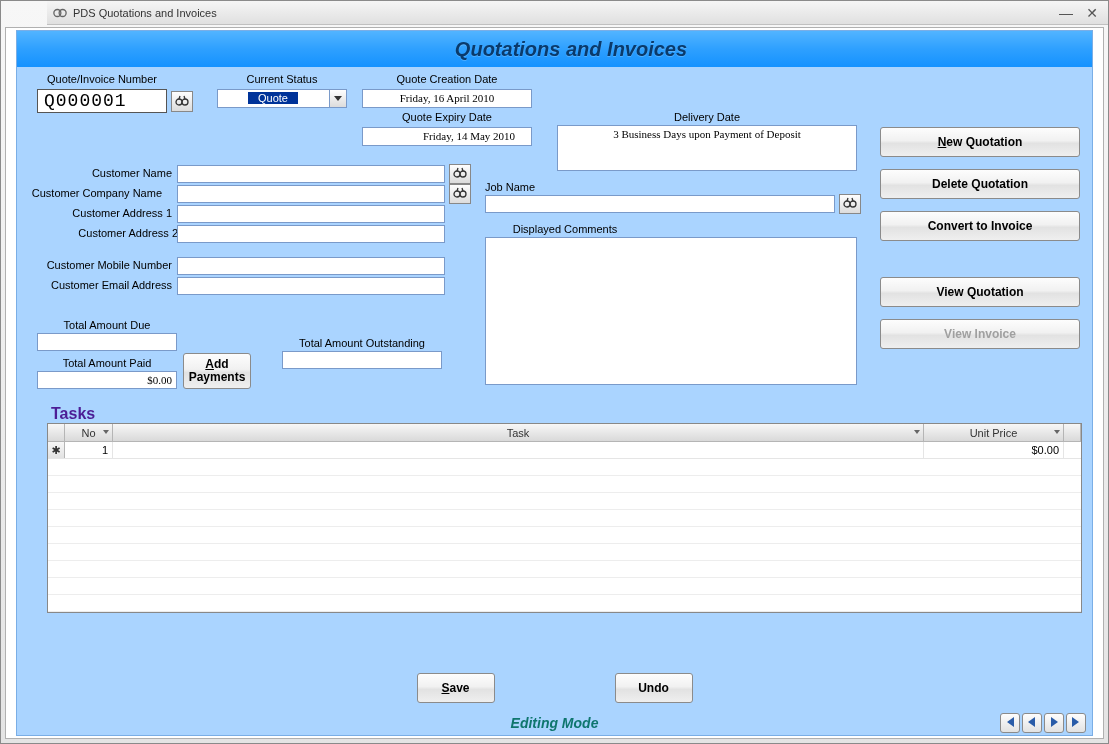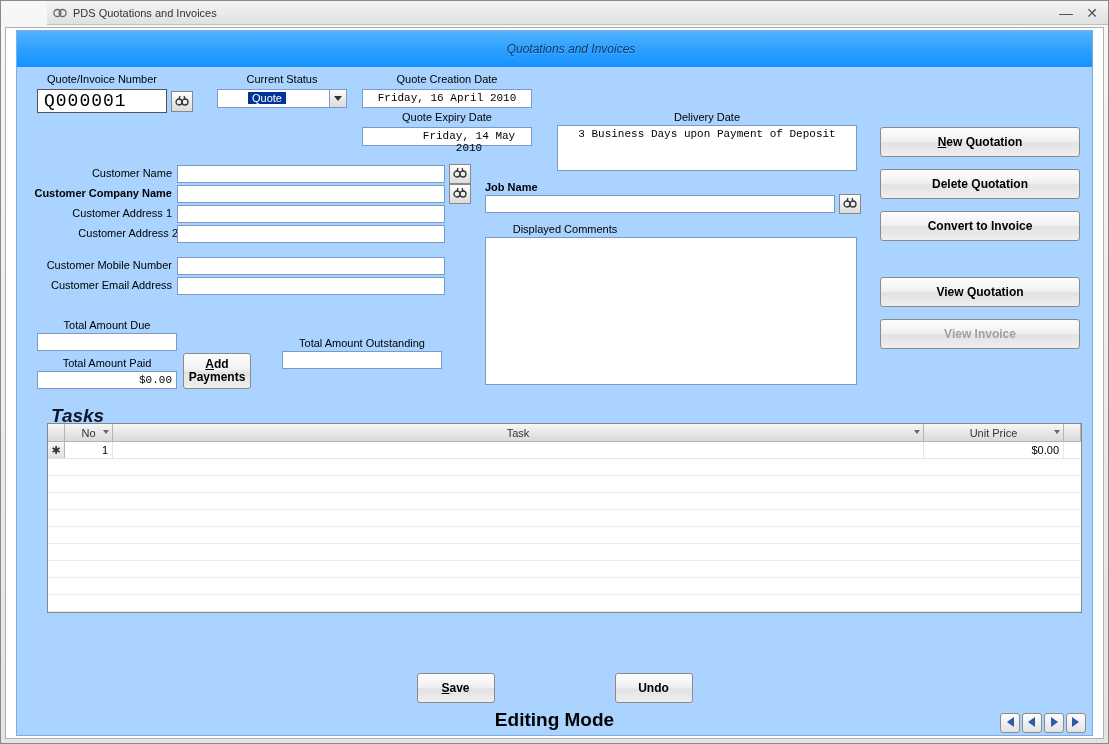--- a/index.html
+++ b/index.html
@@ -6,51 +6,51 @@
   body { font-family: "Segoe UI", Tahoma, Arial, sans-serif; font-size: 11px; background: #ececec; color: #000; width: 1109px; height: 744px; overflow: hidden; }
   .window { width: 1109px; height: 744px; background: linear-gradient(to bottom, #f7f7f7, #e4e4e4); border: 1px solid #8a8a8a; display: flex; flex-direction: column; }
   .titlebar { height: 24px; display: flex; align-items: center; padding: 0 6px; background: linear-gradient(to bottom,#f5f5f5,#e0e0e0); border-bottom: 1px solid #c0c0c0; gap:6px;margin-left:46px; }
   .titlebar .icon { width: 14px; height: 14px; display:inline-block; color:#5a5a5a; }
   .titlebar .title { flex: 0 0 auto; color:#333; }
   .titlebar .spacer { flex:1; }
   .titlebar .winbtn { width:20px; text-align:center; color:#555; cursor:pointer; font-size:14px; }
   .client { flex:1; background:#fff; margin: 2px 4px 4px 4px; border:1px solid #b0b0b0; padding:0; position:relative; }
   .inner { position:absolute; left:10px; right:10px; top:2px; bottom:2px; background:#aad4ff; border:1px solid #7aaee6; }
   .header-band { height:36px; background: linear-gradient(to bottom,#52b4ff 0%, #2ea0ff 50%, #1592ff 100%); display:flex; align-items:center; justify-content:center; color:#0a3a6b; }
-  .header-band h1 { font-size:12px; font-weight:normal; font-style:italic; color:#0a3a6b; text-shadow:0 1px 0 rgba(255,255,255,0.2);margin-left:33px; }
+  .header-band h1 { font-size:20px; font-weight:bold; font-style:italic; color:#0a3a6b; text-shadow:0 1px 0 rgba(255,255,255,0.2);margin-left:33px; }
   .content { position:absolute; left:0; right:0; top:36px; bottom:0; }
   .label { color:#000; text-align:right; position:absolute; }
   .lbl-center { text-align:center; }
-  input[type=text], .display-box, textarea { background:#fff; border:1px solid #7a9ac9; font-family:Liberation Mono, monospace; font-size:11px; padding:1px 4px; }
+  input[type=text], .display-box, textarea { background:#fff; border:1px solid #7a9ac9; font-family:Liberation Serif, serif; font-size:11px; padding:1px 4px; }
   textarea { resize:none; }
   .big-num { font-family: "Courier New", monospace; font-size:18px; letter-spacing:1px; background:#fff; border:1px solid #555; padding:0 6px; height:24px; line-height:22px; }
   .combo { display:flex; }
   .combo-val { flex:1; background:#fff; border:1px solid #7a9ac9; height:19px; position:relative; }
-  .combo-val .sel { position:absolute; left:30px; top:2px; background:#003399; color:#fff; padding:0 4px; font-size:11px; }
+  .combo-val .sel { position:absolute; left:30px; top:2px; background:#003399; color:#fff; padding:0 10px; font-size:11px; }
   .combo-btn { width:17px; height:19px; border:1px solid #7a9ac9; border-left:none; background:linear-gradient(to bottom,#fefefe,#dcdcdc); display:flex; align-items:center; justify-content:center; cursor:pointer; }
   .combo-btn::after { content:""; width:0; height:0; border-left:4px solid transparent; border-right:4px solid transparent; border-top:5px solid #333; }
   .bino-btn { width:22px; height:21px; border:1px solid #888; background:linear-gradient(to bottom,#fefefe,#dcdcdc); display:flex; align-items:center; justify-content:center; cursor:pointer; }
   .bino-btn svg { width:14px; height:12px; }
   .btn { background:linear-gradient(to bottom,#fdfdfd 0%, #f1f1f1 45%, #e2e2e2 55%, #efefef 100%); border:1px solid #8b8b8b; border-radius:3px; cursor:pointer; text-align:center; display:flex; align-items:center; justify-content:center; font-size:12px; }
   .btn.disabled { color:#a0a0a0; cursor:default; }
   .btn-large { width:200px; height:30px; font-weight:bold; }
   .btn-med { width:78px; height:30px; font-weight:bold; }
   .btn-small { width:68px; height:36px; font-weight:bold; line-height:1.1; }
   .under { text-decoration: underline; }
-  .tasks-label { position:absolute; font-weight:bold; font-style:italic; font-size:19px; color:#0f172a; }
+  .tasks-label { position:absolute; font-weight:bold; font-size:16px; color:#4c1d95; }
   .grid { position:absolute; background:#fff; border:1px solid #888; overflow:hidden; }
   .grid-head-row { display:flex; height:18px; }
   .gh { background:linear-gradient(to bottom,#f7f7f7,#d9d9d9); border-right:1px solid #b5b5b5; border-bottom:1px solid #b5b5b5; position:relative; display:flex; align-items:center; justify-content:center; color:#333; }
   .gh .dd { position:absolute; right:3px; top:6px; width:0; height:0; border-left:3px solid transparent; border-right:3px solid transparent; border-top:4px solid #666; }
   .g-row { display:flex; height:17px; border-bottom:1px solid #e5e5e5; }
   .g-cell { border-right:1px solid #e5e5e5; padding:0 4px; display:flex; align-items:center; }
   .g-rowhandle { width:17px; background:linear-gradient(to bottom,#f7f7f7,#e2e2e2); border-right:1px solid #b5b5b5; display:flex; align-items:center; justify-content:center; color:#333; }
   .grid-body-lines { position:absolute; left:0; right:0; top:18px; bottom:0; background: repeating-linear-gradient(to bottom, #ffffff 0, #ffffff 16px, #ededed 16px, #ededed 17px); }
   .bottom-btns { position:absolute; bottom:24px; left:0; right:0; display:flex; justify-content:center; gap:120px; }
-  .mode-label { position:absolute; left:0; right:0; bottom:4px; text-align:center; font-weight:bold; color:#000000; font-size:19px; }
+  .mode-label { position:absolute; left:0; right:0; bottom:4px; text-align:center; font-style:italic; font-weight:bold; color:#0f766e; font-size:14px; }
   .nav { position:absolute; right:6px; bottom:2px; display:flex; gap:2px; }
   .navbtn { width:20px; height:20px; border:1px solid #8b8b8b; border-radius:3px; background:linear-gradient(to bottom,#fdfdfd,#e2e2e2); display:flex; align-items:center; justify-content:center; cursor:pointer; }
   .navbtn svg { width:10px; height:10px; }
   .display-box.center { text-align:center; padding-top:2px; }
 </style>
 </head>
 <body>
 
 <div class="window">
   <div class="titlebar">
@@ -102,21 +102,21 @@
         <div class="label" style="left:10px; top:100px; width:145px;">Customer Name</div>
         <input type="text" style="position: absolute; left: 160px; top: 98px; width: 268px; height: 18px;" value="">
         <div class="bino-btn" style="position:absolute; left:432px; top:97px; height:20px;">
             <span><svg viewBox="0 0 14 12">
                 <circle cx="4" cy="7" r="3" fill="none" stroke="#333" stroke-width="1.3"></circle>
                 <circle cx="10" cy="7" r="3" fill="none" stroke="#333" stroke-width="1.3"></circle>
                 <path d="M4 4 L5 1 M10 4 L9 1" stroke="#333" stroke-width="1.3"></path>
               </svg></span>
           </div>
 
-        <div class="label" style="left:10px; top:120px; width:145px;font-weight:bold;">Customer Company Name</div>
+        <div class="label" style="left:0; top:120px; width:145px;">Customer Company Name</div>
         <input type="text" style="position: absolute; left: 160px; top: 118px; width: 268px; height: 18px;" value="">
         <div class="bino-btn" style="position:absolute; left:432px; top:117px; height:20px;">
             <span><svg viewBox="0 0 14 12">
                 <circle cx="4" cy="7" r="3" fill="none" stroke="#333" stroke-width="1.3"></circle>
                 <circle cx="10" cy="7" r="3" fill="none" stroke="#333" stroke-width="1.3"></circle>
                 <path d="M4 4 L5 1 M10 4 L9 1" stroke="#333" stroke-width="1.3"></path>
               </svg></span>
           </div>
 
         <div class="label" style="left:10px; top:140px; width:145px;">Customer Address 1</div>
@@ -124,21 +124,21 @@
 
         <div class="label" style="left:16px; top:160px; width:145px;">Customer Address 2</div>
         <input type="text" style="position: absolute; left: 160px; top: 158px; width: 268px; height: 18px;" value="">
 
         <div class="label" style="left:10px; top:192px; width:145px;">Customer Mobile Number</div>
         <input type="text" style="position: absolute; left: 160px; top: 190px; width: 268px; height: 18px;" value="">
 
         <div class="label" style="left:10px; top:212px; width:145px;">Customer Email Address</div>
         <input type="text" style="position: absolute; left: 160px; top: 210px; width: 268px; height: 18px;" value="">
 
-        <div class="label" style="left:468px; top:114px; width:100px; text-align:left;font-weight:bold;">Job Name</div>
+        <div class="label" style="left:468px; top:114px; width:100px; text-align:left;">Job Name</div>
         <input type="text" style="position: absolute; left: 468px; top: 128px; width: 350px; height: 18px;" value="">
         <div class="bino-btn" style="position:absolute; left:822px; top:127px; height:20px;">
             <span><svg viewBox="0 0 14 12">
                 <circle cx="4" cy="7" r="3" fill="none" stroke="#333" stroke-width="1.3"></circle>
                 <circle cx="10" cy="7" r="3" fill="none" stroke="#333" stroke-width="1.3"></circle>
                 <path d="M4 4 L5 1 M10 4 L9 1" stroke="#333" stroke-width="1.3"></path>
               </svg></span>
           </div>
 
         <div class="label" style="left:468px; top:156px; width:160px; text-align:center;">Displayed Comments</div>

